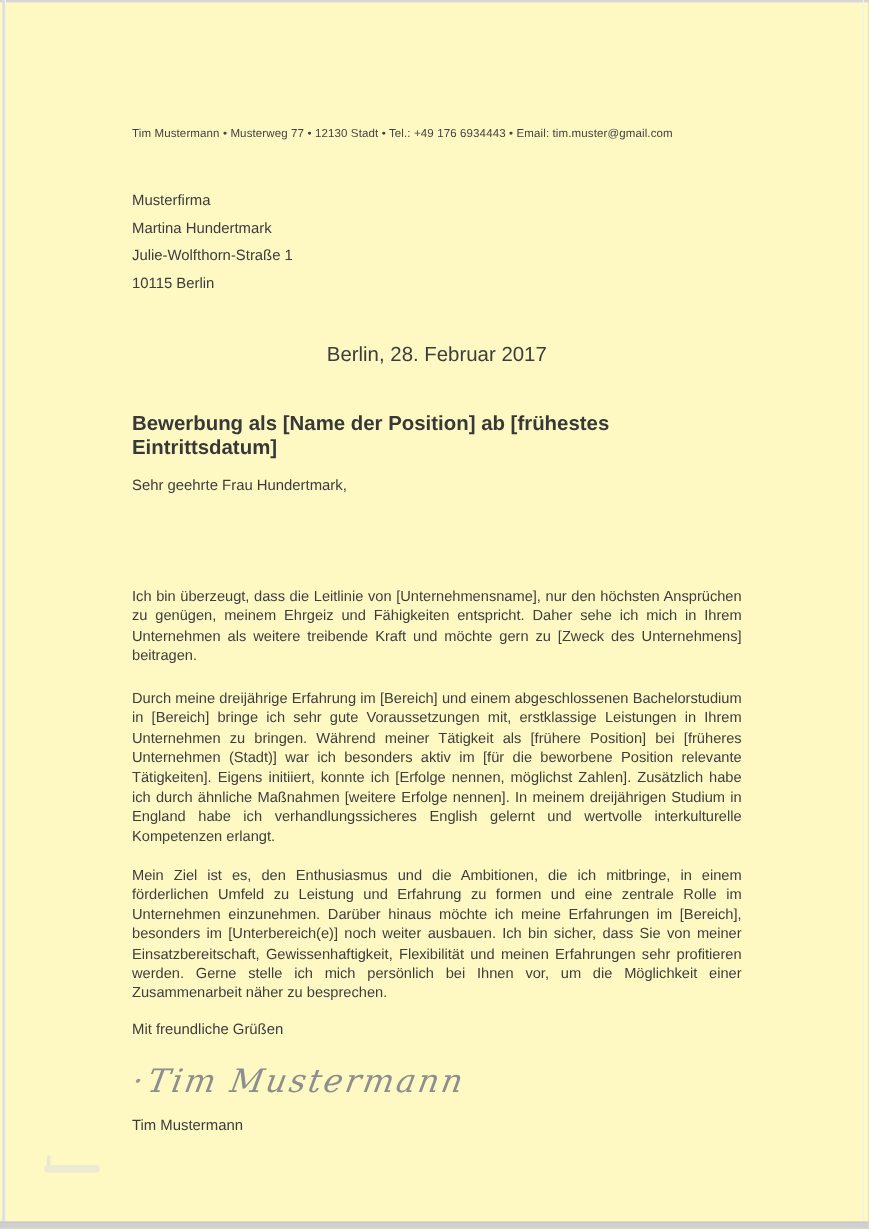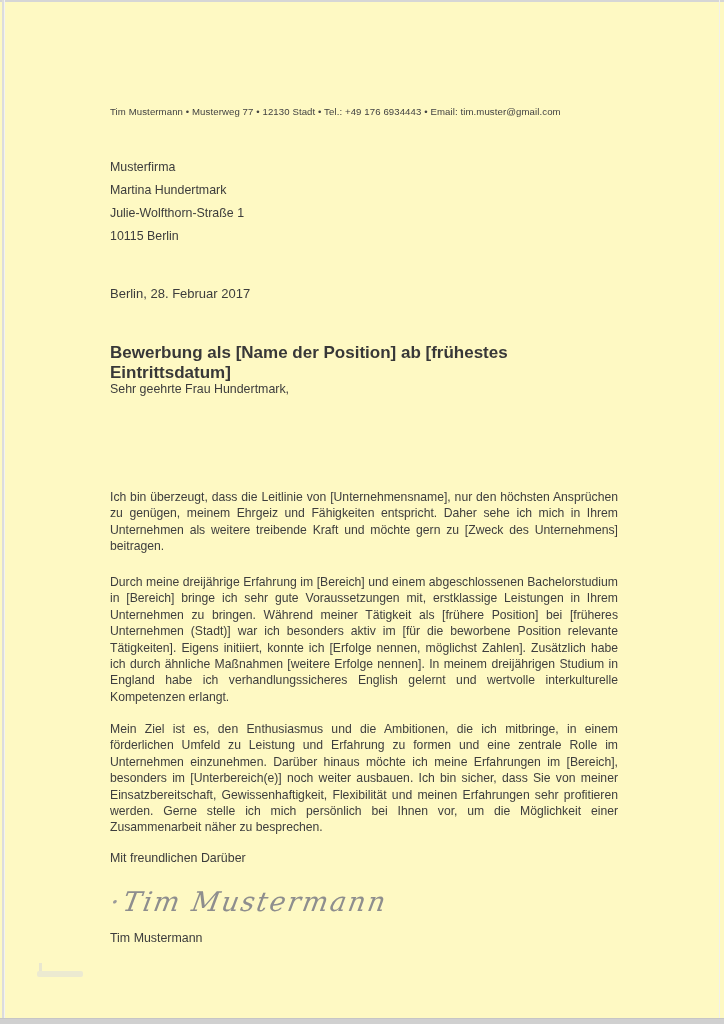--- a/index.html
+++ b/index.html
@@ -55,38 +55,38 @@
     font-size: 12.4px;
     line-height: 23px;
     color: #3c3c3c;
   }
 
   .date-line {
     position: absolute;
     top: 286px;
     left: 110px;
     width: 508px;
-    text-align: left;
-    font-size: 13px;
+    text-align: center;
+    font-size: 17px;
     color: #3c3c3c;
   }
 
   .subject {
     position: absolute;
     top: 343px;
     left: 110px;
     width: 508px;
     font-size: 17px;
     font-weight: bold;
     color: #383838;
   }
 
   .salutation {
     position: absolute;
-    top: 382px;
+    top: 397px;
     left: 110px;
     width: 508px;
     font-size: 12.4px;
     color: #3c3c3c;
   }
 
   .para {
     position: absolute;
     left: 110px;
     width: 508px;
@@ -180,21 +180,21 @@
 
   <div class="salutation">Sehr geehrte Frau Hundertmark,</div>
 
 
   <p class="para para-2">Ich bin überzeugt, dass die Leitlinie von [Unternehmensname], nur den höchsten Ansprüchen zu genügen, meinem Ehrgeiz und Fähigkeiten entspricht. Daher sehe ich mich in Ihrem Unternehmen als weitere treibende Kraft und möchte gern zu [Zweck des Unternehmens] beitragen.</p>
 
   <p class="para para-3">Durch meine dreijährige Erfahrung im [Bereich] und einem abgeschlossenen Bachelorstudium in [Bereich] bringe ich sehr gute Voraussetzungen mit, erstklassige Leistungen in Ihrem Unternehmen zu bringen. Während meiner Tätigkeit als [frühere Position] bei [früheres Unternehmen (Stadt)] war ich besonders aktiv im [für die beworbene Position relevante Tätigkeiten]. Eigens initiiert, konnte ich [Erfolge nennen, möglichst Zahlen]. Zusätzlich habe ich durch ähnliche Maßnahmen [weitere Erfolge nennen]. In meinem dreijährigen Studium in England habe ich verhandlungssicheres English gelernt und wertvolle interkulturelle Kompetenzen erlangt.</p>
 
   <p class="para para-4">Mein Ziel ist es, den Enthusiasmus und die Ambitionen, die ich mitbringe, in einem förderlichen Umfeld zu Leistung und Erfahrung zu formen und eine zentrale Rolle im Unternehmen einzunehmen. Darüber hinaus möchte ich meine Erfahrungen im [Bereich], besonders im [Unterbereich(e)] noch weiter ausbauen. Ich bin sicher, dass Sie von meiner Einsatzbereitschaft, Gewissenhaftigkeit, Flexibilität und meinen Erfahrungen sehr profitieren werden. Gerne stelle ich mich persönlich bei Ihnen vor, um die Möglichkeit einer Zusammenarbeit näher zu besprechen.</p>
 
-  <div class="closing">Mit freundlichen Darüber</div>
+  <div class="closing">Mit freundliche Grüßen</div>
 
   <div class="signature-script">Tim Mustermann</div>
 
   <div class="signature-name">Tim Mustermann</div>
 
   <div class="faint-watermark">
     <span class="wm-a"></span>
     <span class="wm-b"></span>
   </div>
 

